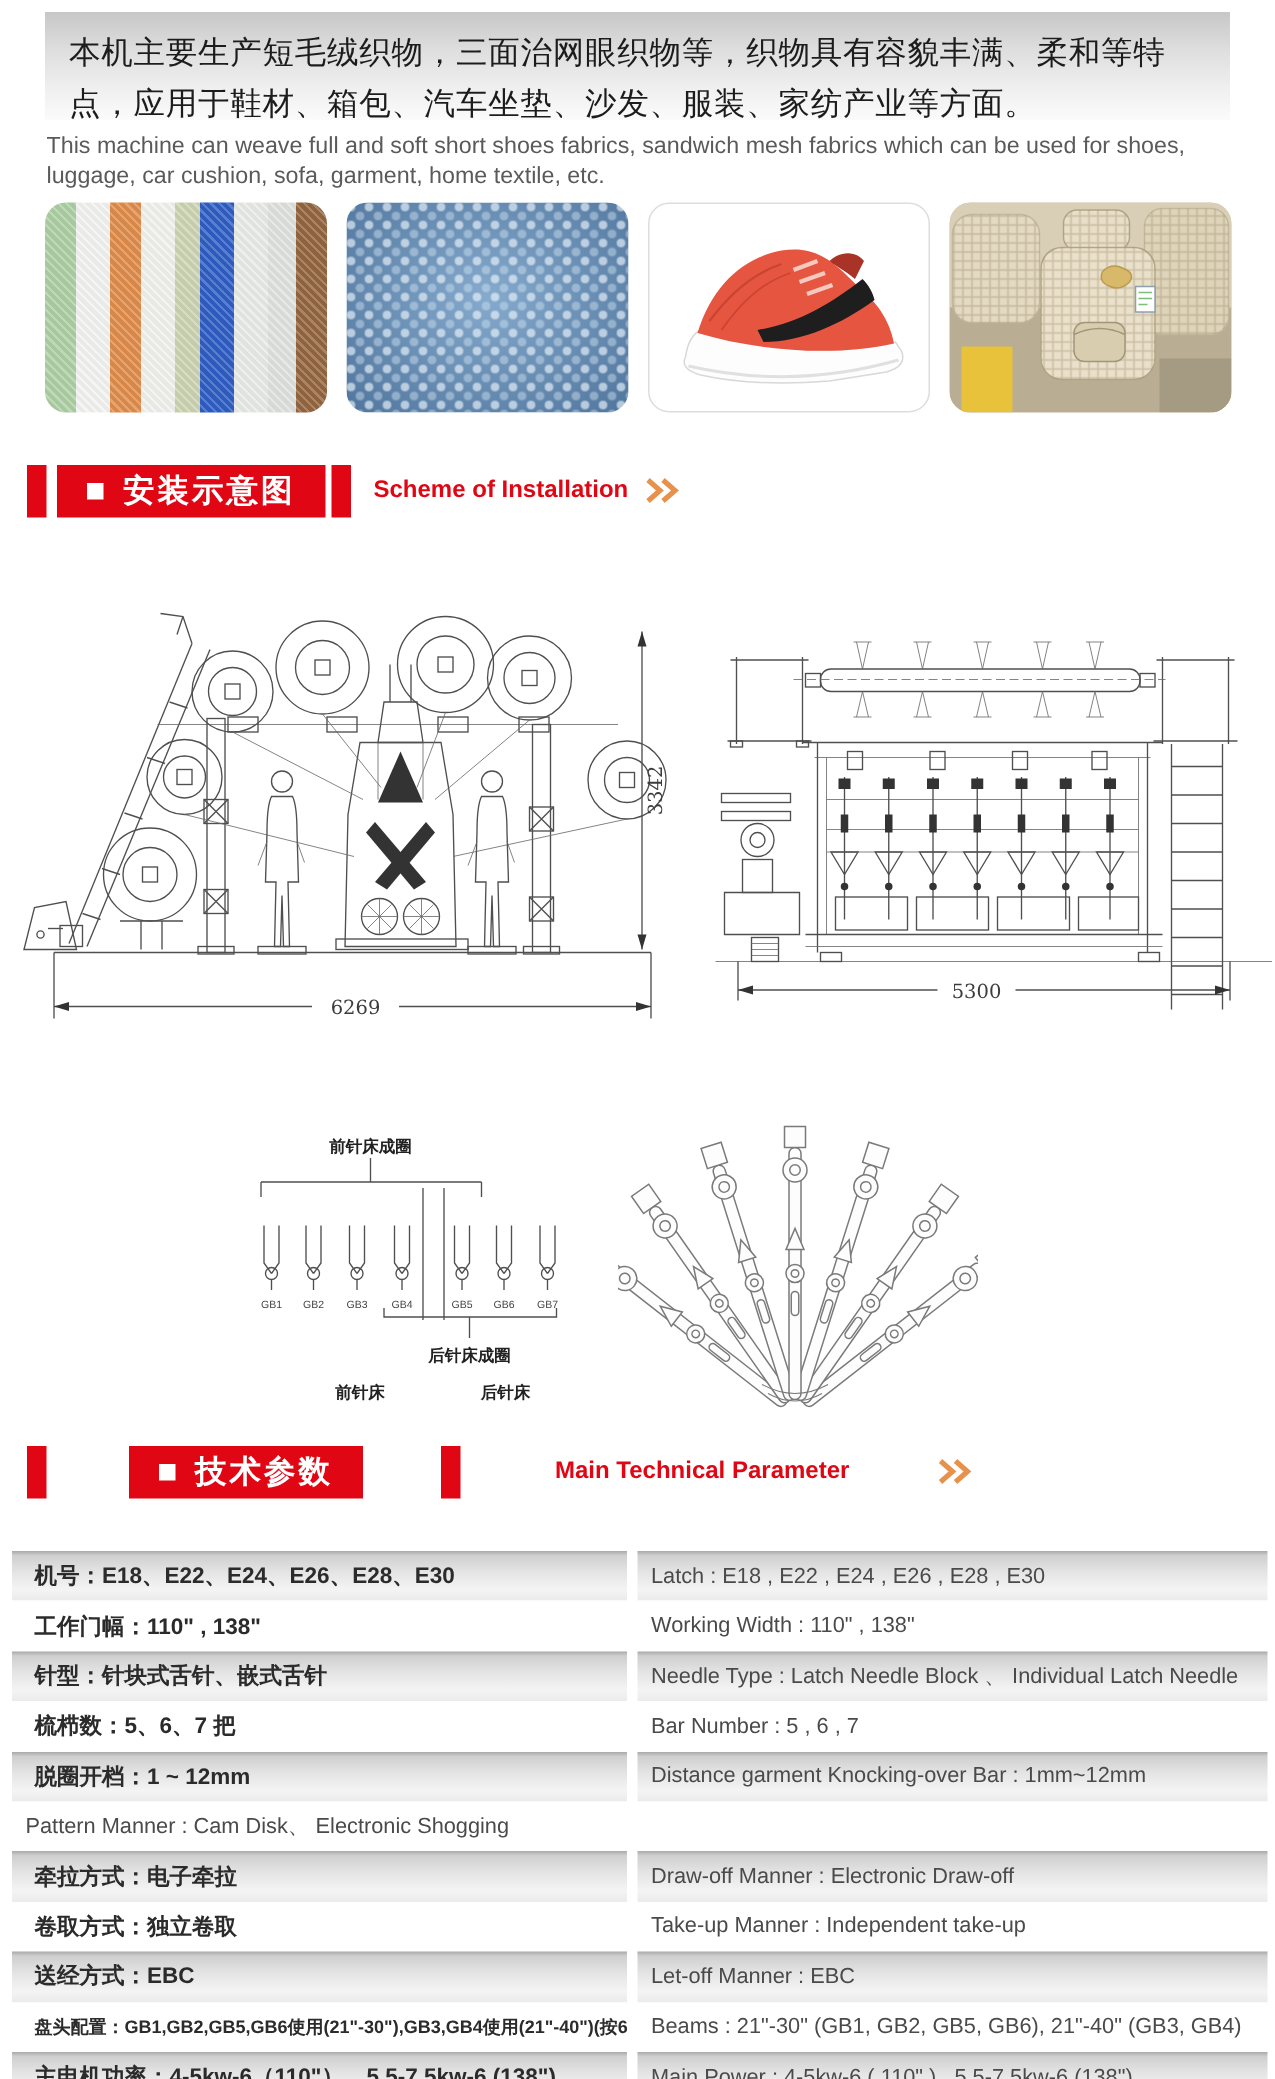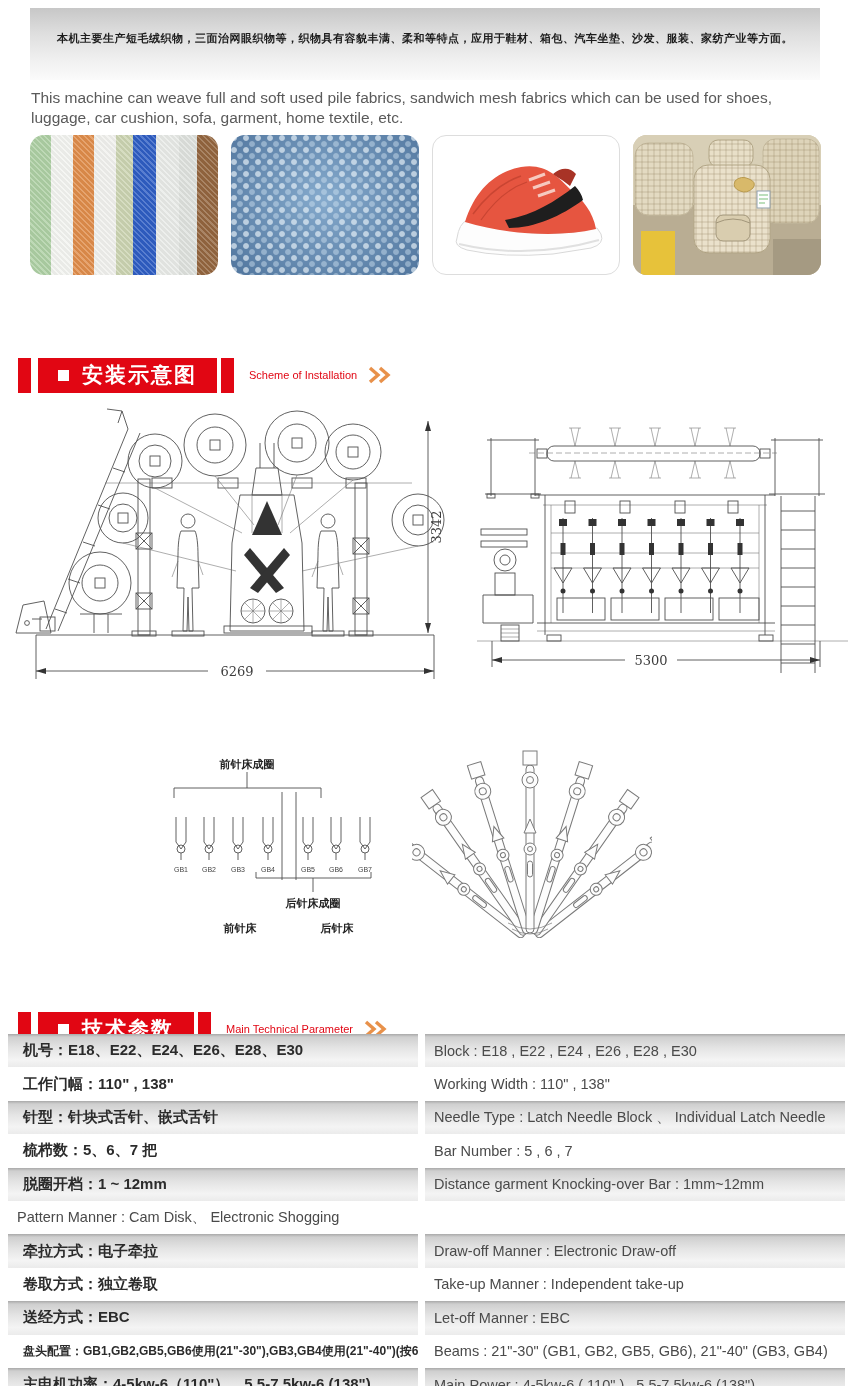--- a/index.html
+++ b/index.html
@@ -3,21 +3,21 @@
 <meta charset="utf-8">
 <style>
   html,body{margin:0;padding:0;background:#fff;}
   #page{position:relative;width:850px;height:1386px;background:#fff;overflow:hidden;
         font-family:"Liberation Sans","DejaVu Sans",sans-serif;}
 
   
   .banner{position:absolute;left:30px;top:8px;width:790px;height:72px;box-sizing:border-box;
           padding:11px 16px 0 16px;
           background:linear-gradient(180deg,#c7c7c7 0%,#dedede 35%,#efefef 70%,#fbfbfb 100%);}
-  .banner p{margin:11px;font-size:11px;font-weight:bold;color:#1c1c1c;line-height:1.62;letter-spacing:.5px;}
+  .banner p{margin:0;font-size:21px;font-weight:normal;color:#1c1c1c;line-height:1.62;letter-spacing:.5px;}
 
   .english{position:absolute;left:31px;top:88px;width:790px;margin:0;
            font-size:15.5px;color:#5a5a5a;line-height:1.28;}
 
   
   .gallery{position:absolute;left:30px;top:135px;width:791px;height:140px;display:flex;gap:13px;}
   .thumb{width:188px;height:140px;border-radius:14px;overflow:hidden;position:relative;flex:0 0 auto;}
   .thumb-rolls{
     background:linear-gradient(90deg,#aed0a4 0 11%,#f3f4f0 11% 23%,#e08d4b 23% 34%,#f1f1ee 34% 46%,
                #ccd4b2 46% 55%,#2f5ec4 55% 67%,#e9ebe8 67% 79%,#dfe2de 79% 89%,#94663f 89% 100%);}
@@ -27,28 +27,28 @@
     background-image:
       radial-gradient(circle at 3px 3px, rgba(235,244,250,.65) 2.4px, rgba(0,0,0,0) 3.4px),
       radial-gradient(circle at 9px 9px, rgba(210,228,242,.45) 2.4px, rgba(0,0,0,0) 3.4px),
       radial-gradient(ellipse at 50% 45%, rgba(255,255,255,.18) 0%, rgba(10,25,60,.28) 100%);
     background-size:12px 12px,12px 12px,100% 100%;}
   .thumb-shoe{background:#fff;border:1px solid #ddd;box-sizing:border-box;}
   .thumb-shoe svg,.thumb-seat svg{position:absolute;inset:0;}
   .thumb-seat{background:#cfc4a8;}
 
   
-  .sec-head{position:absolute;left:18px;height:36px;display:flex;align-items:center;margin-top:48px;}
+  .sec-head{position:absolute;left:18px;height:36px;display:flex;align-items:center;}
   .red-bar{width:13px;height:35px;background:#e10613;flex:0 0 auto;}
   .red-block{height:35px;background:#e10613;display:flex;align-items:center;
              padding:0 20px;margin-left:7px;}
   .red-block .bullet{width:11px;height:11px;background:#fff;margin-right:13px;}
   .red-block .cn{color:#fff;font-size:21px;font-weight:bold;letter-spacing:2px;}
   .sec-head .red-bar.right{margin-left:4px;}
-  .sec-head .sub{margin-left:15px;font-size:11px;font-weight:normal;color:#e10613;}
+  .sec-head .sub{margin-left:15px;font-size:16px;font-weight:bold;color:#e10613;}
   .sec-head .chev{margin-left:10px;}
 
   
   .lineart{position:absolute;}
   .lineart svg{display:block;}
   .ink{stroke:#4f4f4f;fill:none;stroke-width:.9;}
   .ink-thin{stroke:#6a6a6a;fill:none;stroke-width:.55;}
   .ink-fill{fill:#333;stroke:none;}
   .dim-text{fill:#3c3c3c;font-size:13px;font-family:"DejaVu Serif",serif;}
   .cjk-label{fill:#222;font-size:11px;font-weight:bold;}
@@ -64,21 +64,21 @@
   .pcell.cn.small{font-size:12px;font-weight:bold;}
 </style>
 </head>
 <body>
 
 <div id="page">
 
   <div class="banner">
     <p>本机主要生产短毛绒织物，三面治网眼织物等，织物具有容貌丰满、柔和等特点，应用于鞋材、箱包、汽车坐垫、沙发、服装、家纺产业等方面。</p>
   </div>
-  <p class="english">This machine can weave full and soft used pile fabrics, sandwich mesh fabrics which can be used for shoes, luggage, car cushion, sofa, garment, home textile, etc.</p>
+  <p class="english">This machine can weave full and soft short shoes fabrics, sandwich mesh fabrics which can be used for shoes, luggage, car cushion, sofa, garment, home textile, etc.</p>
 
   <div class="gallery">
     <div class="thumb thumb-rolls"></div>
     <div class="thumb thumb-mesh"></div>
     <div class="thumb thumb-shoe">
       <svg viewBox="0 0 188 140" width="188" height="140">
         <path d="M24 102 Q20 110 34 114 Q70 122 120 118 L158 112 Q172 108 168 98 L164 92 Q120 102 78 94 L34 84 Q26 88 24 102 Z" fill="#fdfdfd" stroke="#d8d8d8"></path>
         <path d="M26 108 Q95 124 166 104" fill="none" stroke="#e0e0e0" stroke-width="2"></path>
         <path d="M32 86 C42 54 62 36 88 31 C112 27 124 40 138 54 C150 64 160 76 163 93 C124 102 72 98 32 86 Z" fill="#e65540"></path>
         <path d="M40 78 C55 58 70 46 88 40" stroke="#c94532" stroke-width="1.5" fill="none"></path>
@@ -485,37 +485,37 @@
             <path d="M112 88 L124 88 L118 74 Z"></path>
             <circle cx="118" cy="104" r="6"></circle>
             <circle cx="118" cy="104" r="2.5"></circle>
             <rect x="115.5" y="116" width="5" height="16" rx="2.5"></rect>
           </g>
         <path d="M100 184 Q118 194 136 184 M96 178 Q118 190 140 178" fill="none" stroke-width=".7"></path>
       </g>
     </svg>
   </div>
 
-  <div class="sec-head" style="top:963px;">
+  <div class="sec-head" style="top:963px;gap:48px;">
     <div class="red-bar"></div>
     <div class="red-block">
       <span class="bullet"></span>
       <span class="cn">技术参数</span>
     </div>
     <div class="red-bar right"></div>
     <span class="sub">Main Technical Parameter</span>
     <svg class="chev" width="28" height="20" viewBox="0 0 28 20">
       <path d="M3 3 L11 10 L3 17 M13 3 L21 10 L13 17" stroke="#e8914a" stroke-width="3.4" fill="none"></path>
     </svg>
   </div>
 
   <div class="ptable">
     <div class="prow shaded">
       <div class="pcell cn">机号：E18、E22、E24、E26、E28、E30</div>
-      <div class="pcell en">Block : E18 , E22 , E24 , E26 , E28 , E30</div>
+      <div class="pcell en">Latch : E18 , E22 , E24 , E26 , E28 , E30</div>
     </div>
     <div class="prow">
       <div class="pcell cn">工作门幅：110" , 138"</div>
       <div class="pcell en">Working Width : 110" , 138"</div>
     </div>
     <div class="prow shaded">
       <div class="pcell cn">针型：针块式舌针、嵌式舌针</div>
       <div class="pcell en">Needle Type : Latch Needle Block 、 Individual Latch Needle</div>
     </div>
     <div class="prow">

